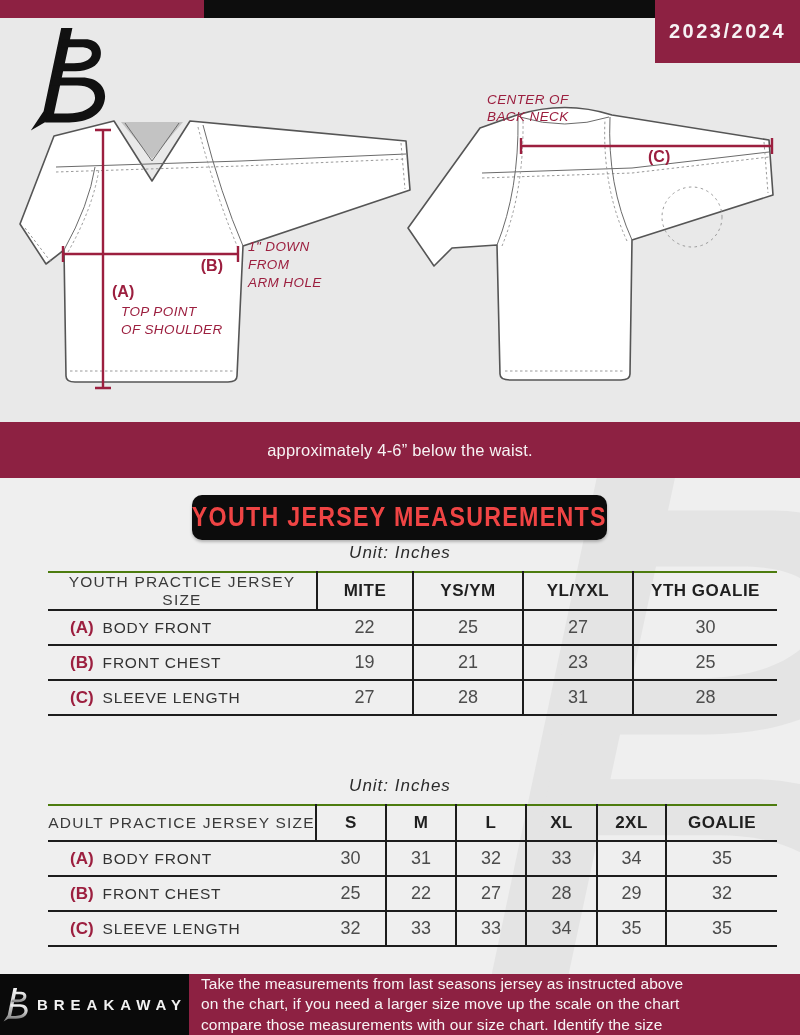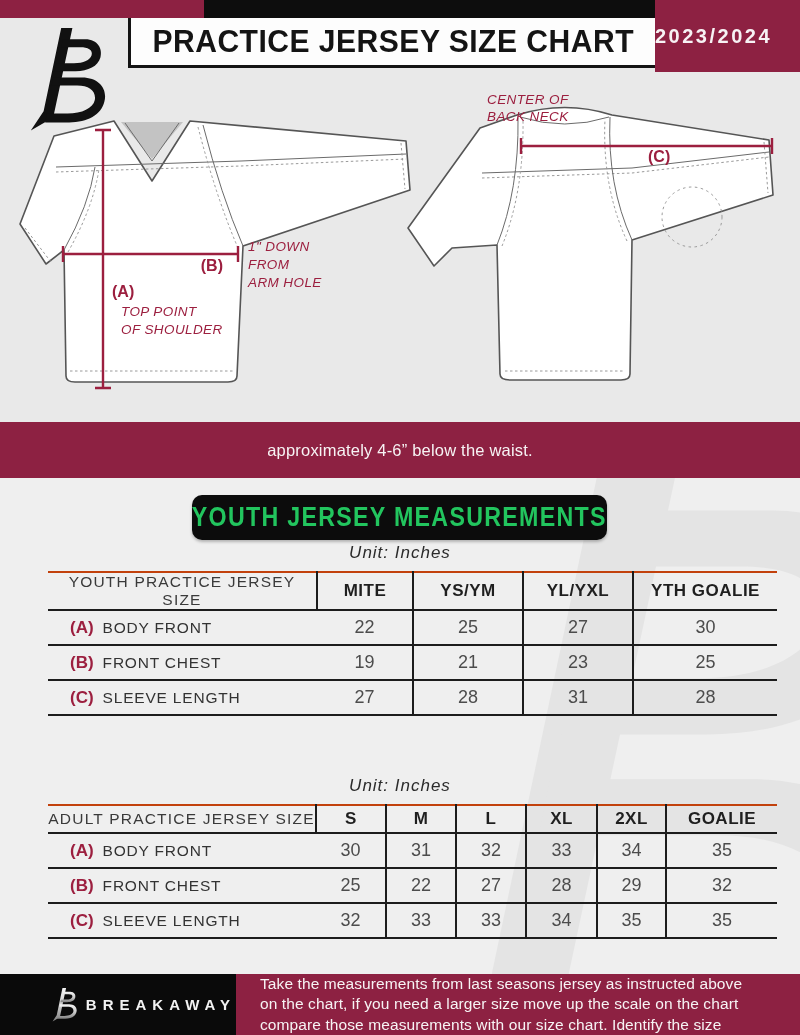--- a/index.html
+++ b/index.html
@@ -16,22 +16,22 @@
   .strip{position:absolute;top:0;height:18px;}
   .strip.m1{left:0;width:204px;background:#8d2142;}
   .strip.b1{left:204px;width:454px;background:#0d0d0d;}
   .title-box{
     position:absolute;left:128px;top:18px;width:527px;height:50px;background:#fdfdfd;
     border-left:3px solid #141414;border-bottom:3px solid #141414;box-sizing:border-box;
     display:flex;align-items:center;justify-content:center;
   }
   .title-box .t{font-size:31px;font-weight:bold;color:#141414;letter-spacing:.5px;white-space:nowrap;transform:scaleX(.97);}
   .year-box{
-    position:absolute;left:655px;top:0;width:145px;height:72px;background:#8d2142;
-    display:flex;align-items:center;justify-content:flex-start;
+    position:absolute;left:655px;top:0;width:145px;height:63px;background:#8d2142;
+    display:flex;align-items:center;justify-content:center;
   }
   .year-box .y{color:#f7f2f4;font-size:20px;font-weight:bold;letter-spacing:2.5px;white-space:nowrap;}
   .logo-top{position:absolute;left:26px;top:28px;width:80px;height:104px;}
   
   .jersey{position:absolute;}
   .jersey text{font-family:"Liberation Sans",sans-serif;}
   .mnote{font-style:italic;font-size:13.5px;fill:#9c1f3f;letter-spacing:.4px;}
   .mkey{font-weight:bold;font-size:16px;fill:#9c1f3f;}
   .outline{fill:#ffffff;stroke:#555555;stroke-width:1.6;stroke-linejoin:round;}
   .seam{fill:none;stroke:#6b6b6b;stroke-width:1;}
@@ -39,55 +39,55 @@
   .mline{stroke:#9c1f3f;stroke-width:2.4;fill:none;}
   
   .banner{
     position:absolute;left:0;top:422px;width:800px;height:56px;background:#8d2142;
     display:flex;flex-direction:column;align-items:center;justify-content:center;
     color:#f7f3f4;font-size:16.5px;line-height:1.5;letter-spacing:.2px;
   }
   
   .pill{
     position:absolute;left:192px;width:415px;height:45px;background:#0c0c0c;border-radius:10px;
-    display:flex;align-items:center;justify-content:center;color:#22c55e;
+    display:flex;align-items:center;justify-content:center;color:#ef4444;
     box-shadow:0 2px 3px rgba(0,0,0,.25);
   }
   .pill .pt{display:inline-block;transform:scaleX(.86);font-size:27px;font-weight:bold;letter-spacing:1.5px;white-space:nowrap;}
   .unit{
     position:absolute;left:0;width:800px;text-align:center;
     font-style:italic;font-size:17px;color:#2b2b2b;letter-spacing:1px;
   }
   
   table.sizes{
     position:absolute;left:48px;width:729px;border-collapse:collapse;table-layout:fixed;
-    border-top:2px solid #c2410c;background:transparent;
+    border-top:2px solid #4d7c0f;background:transparent;
   }
   table.sizes th,table.sizes td{
     border-bottom:2px solid #1c1c1c;padding:0;text-align:center;vertical-align:middle;
     font-weight:normal;
   }
   table.sizes td + td, table.sizes th + th{border-left:2px solid #1c1c1c;}
   table.sizes thead tr{height:38px;}
   table.sizes tbody tr{height:35px;}
   .colhead-first{font-size:15.5px;color:#3a3a3a;letter-spacing:1.2px;}
   .colhead{font-size:17px;font-weight:bold !important;color:#1f1f1f;letter-spacing:.5px;}
   table.sizes td{font-size:18px;color:#4c4c4c;}
   .rowlab{text-align:left !important;padding-left:22px !important;white-space:nowrap;}
   .rowlab .key{font-weight:bold;font-size:17px;color:#9c1f3f;margin-right:9px;}
   .rowlab .lab{font-size:15.5px;font-weight:normal;color:#333333;letter-spacing:.8px;}
   
   .footer{position:absolute;left:0;top:974px;width:800px;height:61px;display:flex;}
-  .footer-black{width:236px;height:100%;background:#0a0a0a;display:flex;align-items:center;justify-content:flex-end;gap:9px;}
+  .footer-black{width:189px;height:100%;background:#0a0a0a;display:flex;align-items:center;justify-content:center;gap:9px;}
   .footer-black .brand{color:#f2f2f2;font-size:15px;font-weight:bold;letter-spacing:6px;white-space:nowrap;}
   .footer-black svg{width:26px;height:34px;}
   .footer-maroon{
     flex:1;height:100%;background:#8d2142;color:#f7f3f4;
     display:flex;flex-direction:column;justify-content:space-between;
-    padding-left:24px;box-sizing:border-box;font-size:15.5px;line-height:1.32;letter-spacing:.1px;
+    padding-left:12px;box-sizing:border-box;font-size:15.5px;line-height:1.32;letter-spacing:.1px;
   }
 </style>
 </head>
 <body>
 
 <svg width="0" height="0" style="position:absolute">
   <defs>
     <linearGradient id="silverGrad" x1="0" y1="0" x2="0" y2="1">
       <stop offset="0" stop-color="#f4f4f4"></stop>
         <stop offset="0.55" stop-color="#c9c9c9"></stop>
@@ -104,23 +104,20 @@
 <div id="page">
 
   <div class="bg-top"></div>
 
   <svg class="watermark" viewBox="0 0 100 130">
     <use href="#logoB" fill="#e4e4e4"></use>
   </svg>
 
   <div class="strip m1"></div>
   <div class="strip b1"></div>
-  <div class="title-box">
-    <span class="t">PRACTICE JERSEY SIZE CHART</span>
-  </div>
   <div class="year-box">
     <span class="y">2023/2024</span>
   </div>
   <svg class="logo-top" viewBox="0 0 100 130">
     <use href="#logoB" fill="#111111"></use>
   </svg>
 
   <svg class="jersey" style="left:15px;top:105px;" width="400" height="300" viewBox="0 0 400 300">
     <path class="outline" d="M99,16 L39,31 L5,119 L31,159 L49,145 L51,271 Q51,277 60,277 L213,277 Q222,277 222,271 L228,141 L395,85 L391,36 L175,16 L137,76 L99,16 Z"></path>
     <path d="M106,17 L168,17 L137,54 Z" fill="#c3c3c3" stroke="none"></path>
@@ -229,21 +226,21 @@
     <colgroup>
       <col style="width:268px">
         <col style="width:70px">
         <col style="width:70px">
         <col style="width:70px">
         <col style="width:71px">
         <col style="width:69px">
         <col style="width:111px">
     </colgroup>
     <thead>
-      <tr style="height:28px;">
+      <tr style="height:36px;">
         <th class="colhead-first">ADULT PRACTICE JERSEY SIZE</th>
         <th class="colhead">S</th>
         <th class="colhead">M</th>
         <th class="colhead">L</th>
         <th class="colhead">XL</th>
         <th class="colhead">2XL</th>
         <th class="colhead">GOALIE</th>
       </tr>
     </thead>
     <tbody>

